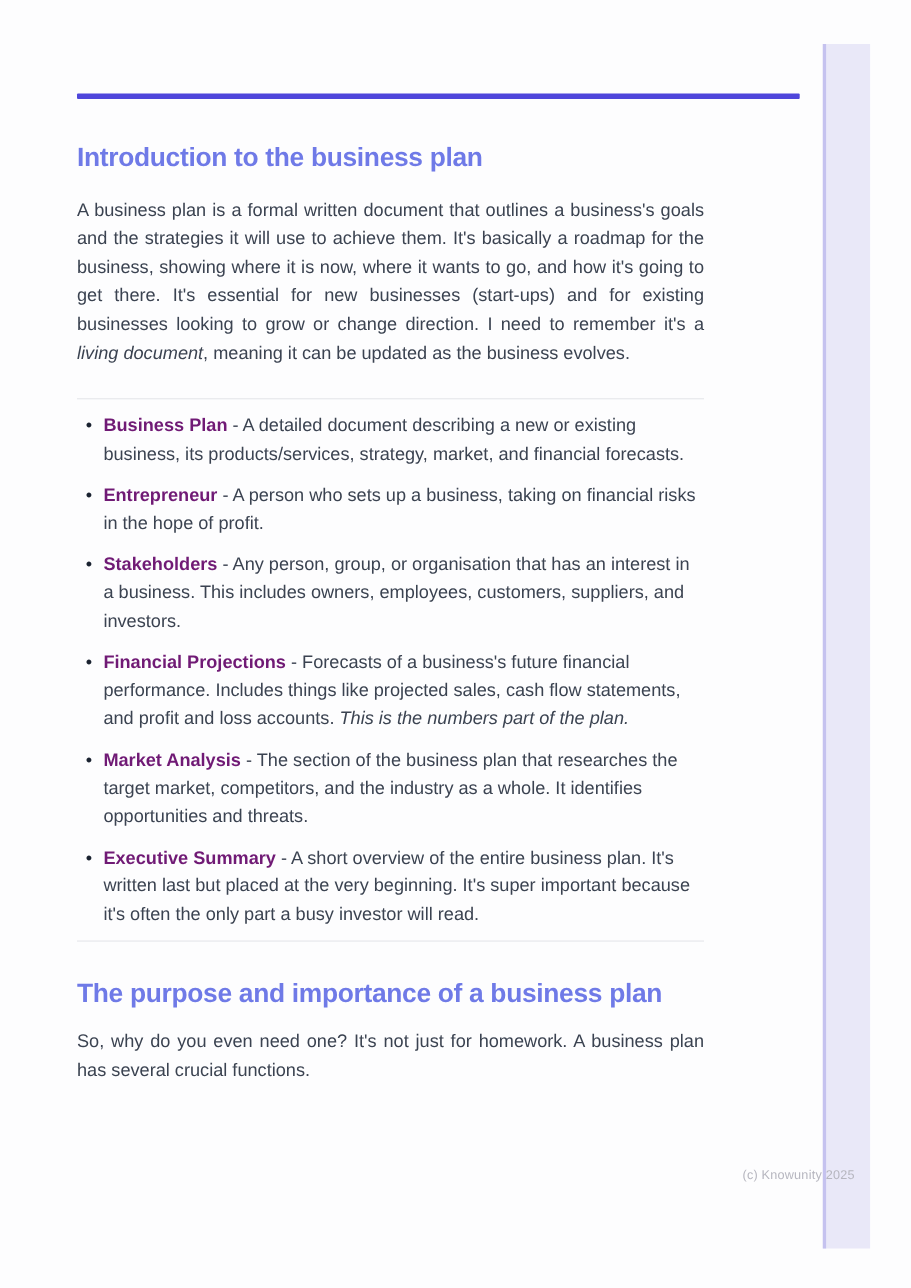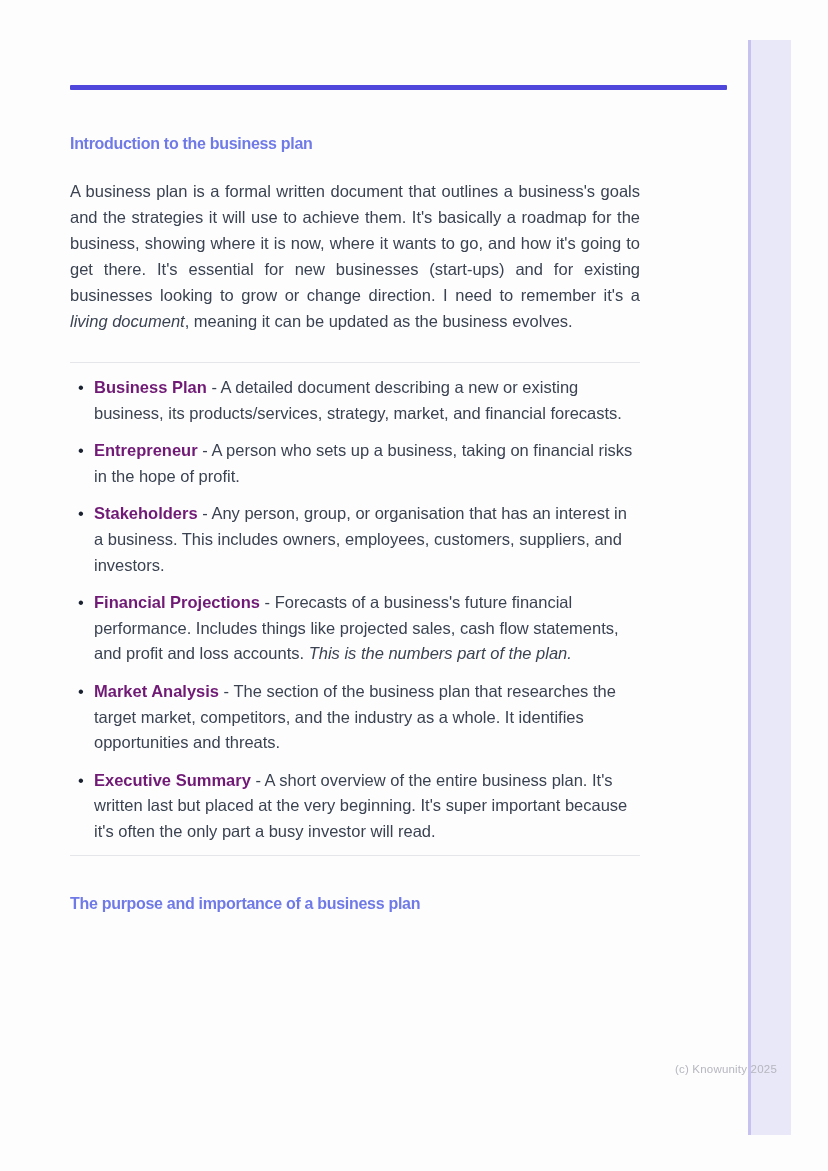--- a/index.html
+++ b/index.html
@@ -41,21 +41,21 @@
     color: #4a42d6;
   }
   .title-rule {
     width: 657px;
     height: 5px;
     background: #4f46db;
     margin-top: 13px;
     border-radius: 1px;
   }
   h2.section-heading {
-    font-size: 16px;
+    font-size: 24px;
     line-height: 28px;
     font-weight: 700;
     letter-spacing: -0.3px;
     color: #6f7ae7;
   }
   .h-intro   { margin-top: 40px; }
   .h-terms   { margin-top: 37px; }
   .h-purpose { margin-top: 34px; }
   p.body-text {
     font-size: 16.5px;
@@ -138,18 +138,19 @@
       <li><span class="bullet">•</span><span class="term">Market Analysis</span><span> - </span><span>The section of the business plan that researches the target market, competitors, and the industry as a whole. It identifies opportunities and threats.</span><em></em></li>
 
       <li><span class="bullet">•</span><span class="term">Executive Summary</span><span> - </span><span>A short overview of the entire business plan. It's written last but placed at the very beginning. It's super important because it's often the only part a busy investor will read.</span><em></em></li>
 
     </ul>
 
     <div class="divider div-2"></div>
 
     <h2 class="section-heading h-purpose">The purpose and importance of a business plan</h2>
 
+    <p class="body-text p-purpose">So, why do you even need one? It's not just for homework. A business plan has several crucial functions.</p>
 
   </div>
 
   <div class="watermark">(c) Knowunity 2025</div>
 
 </div>
 
 </body></html>

